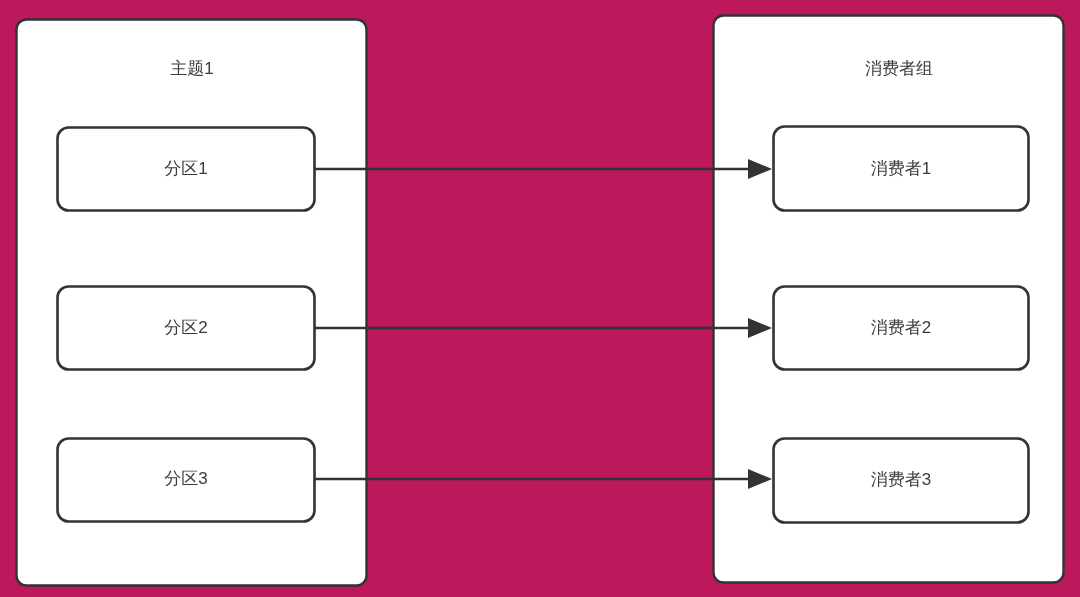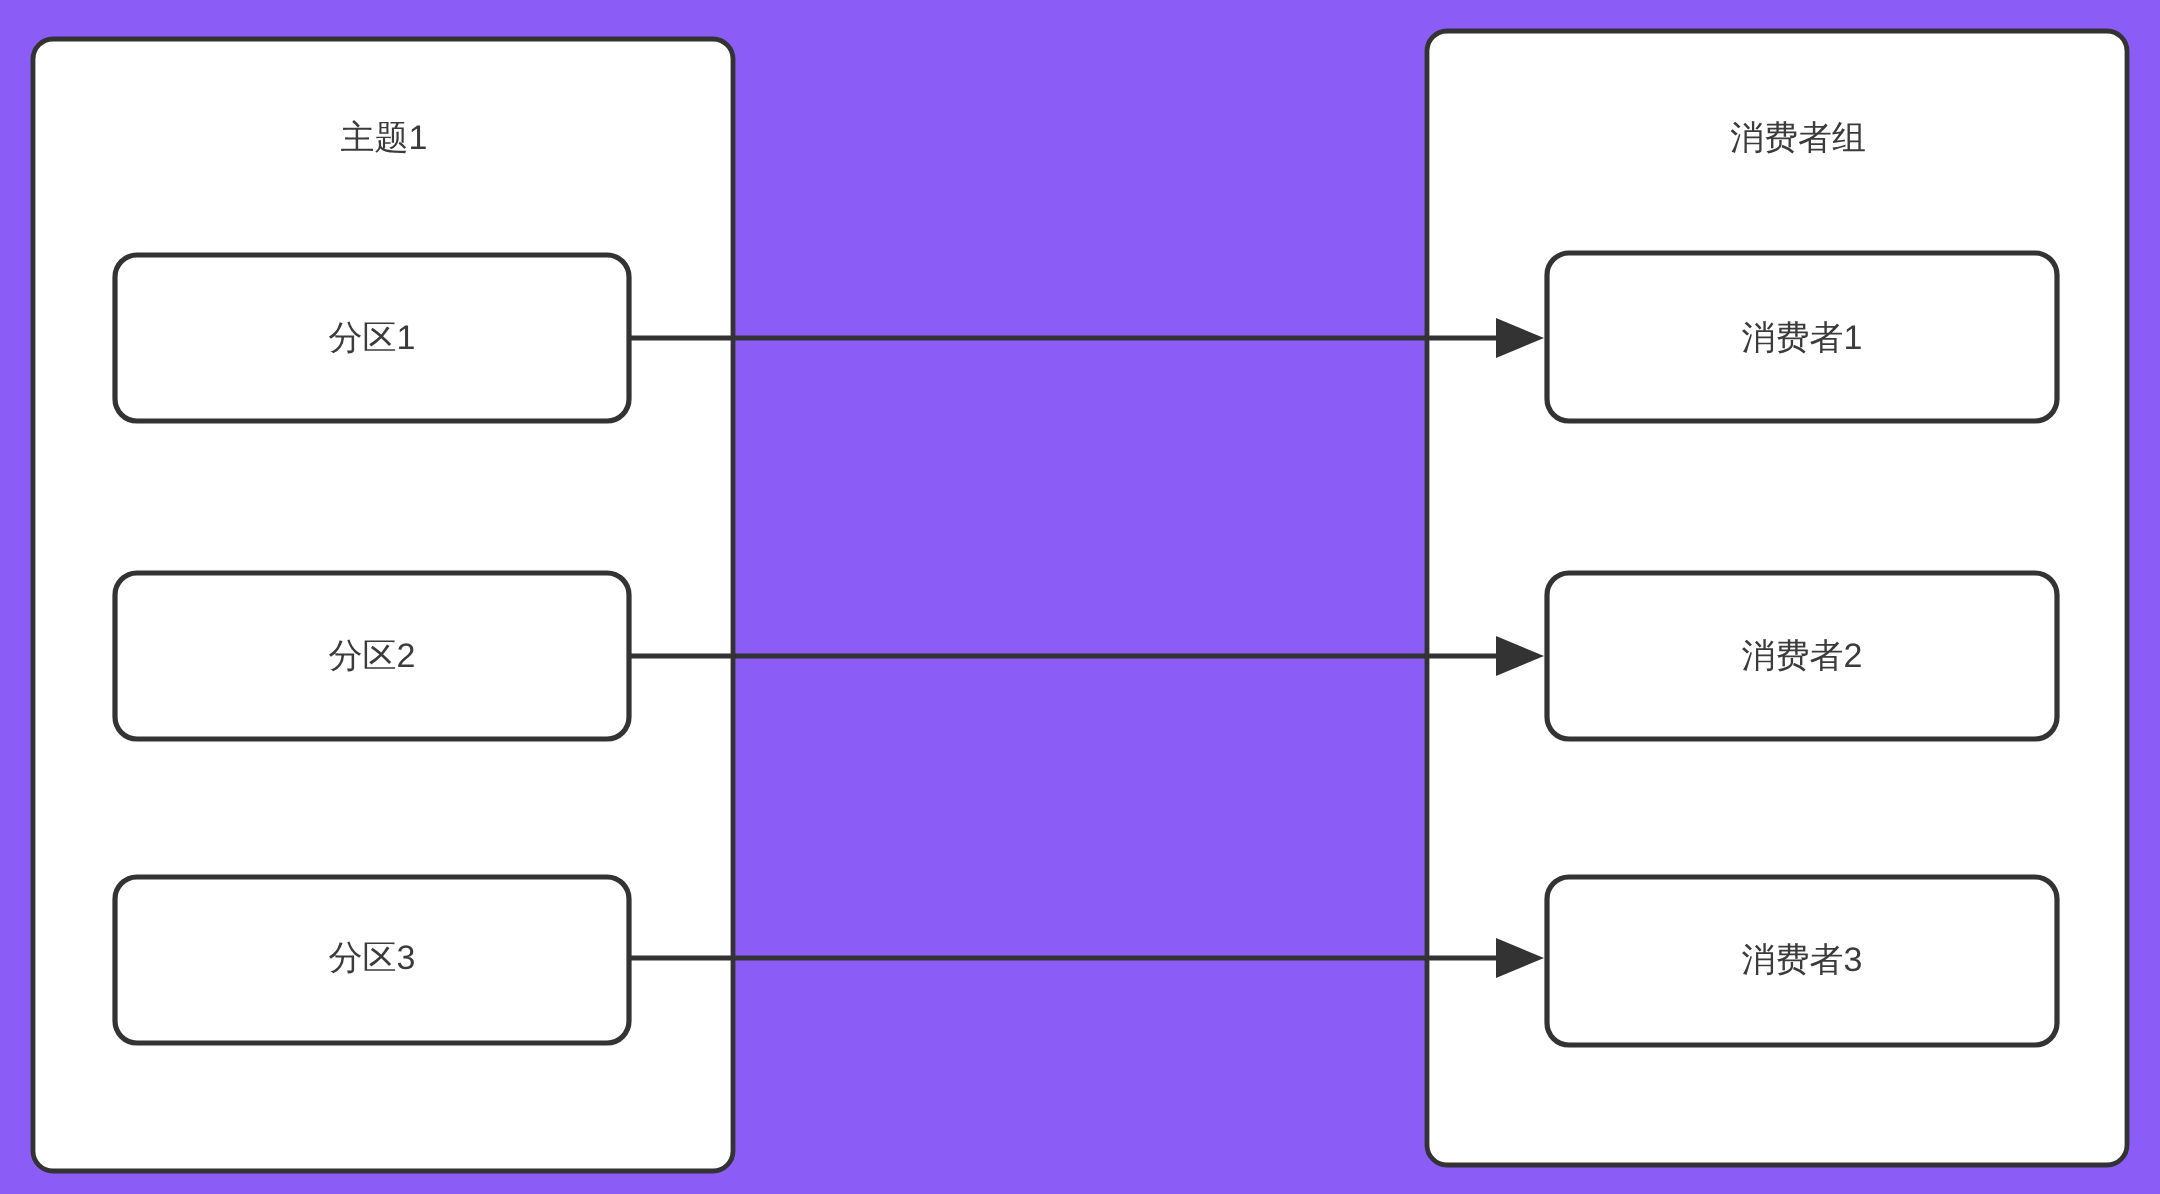--- a/index.html
+++ b/index.html
@@ -10,21 +10,21 @@
   body {
     width: 1080px;
     height: 597px;
     font-family: "Liberation Sans", "DejaVu Sans", sans-serif;
     overflow: hidden;
   }
   #diagram-root {
     position: relative;
     width: 1080px;
     height: 597px;
-    background: #8b5cf6;
+    background: #be185d;
   }
   svg.diagram-canvas {
     position: absolute;
     top: 0;
     left: 0;
     width: 1080px;
     height: 597px;
     display: block;
   }
   .group-box {

